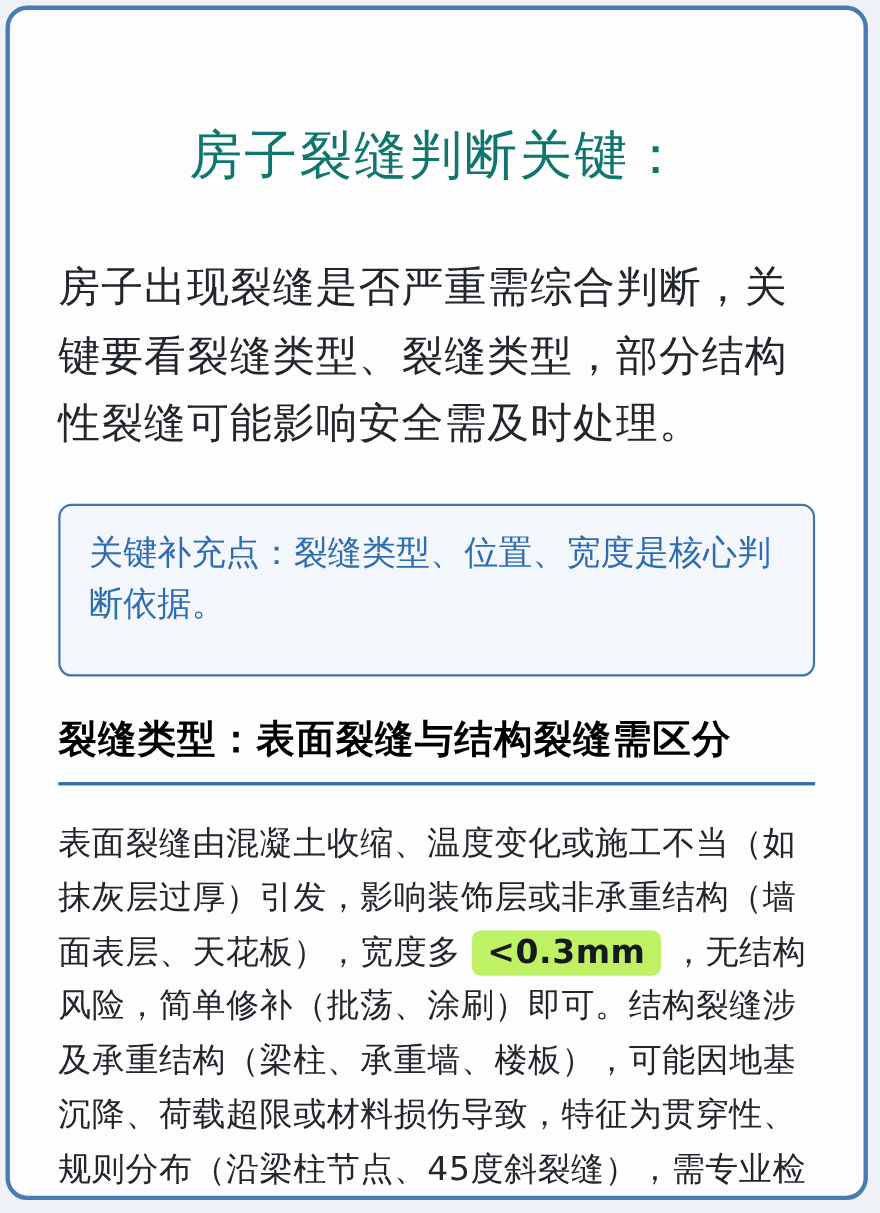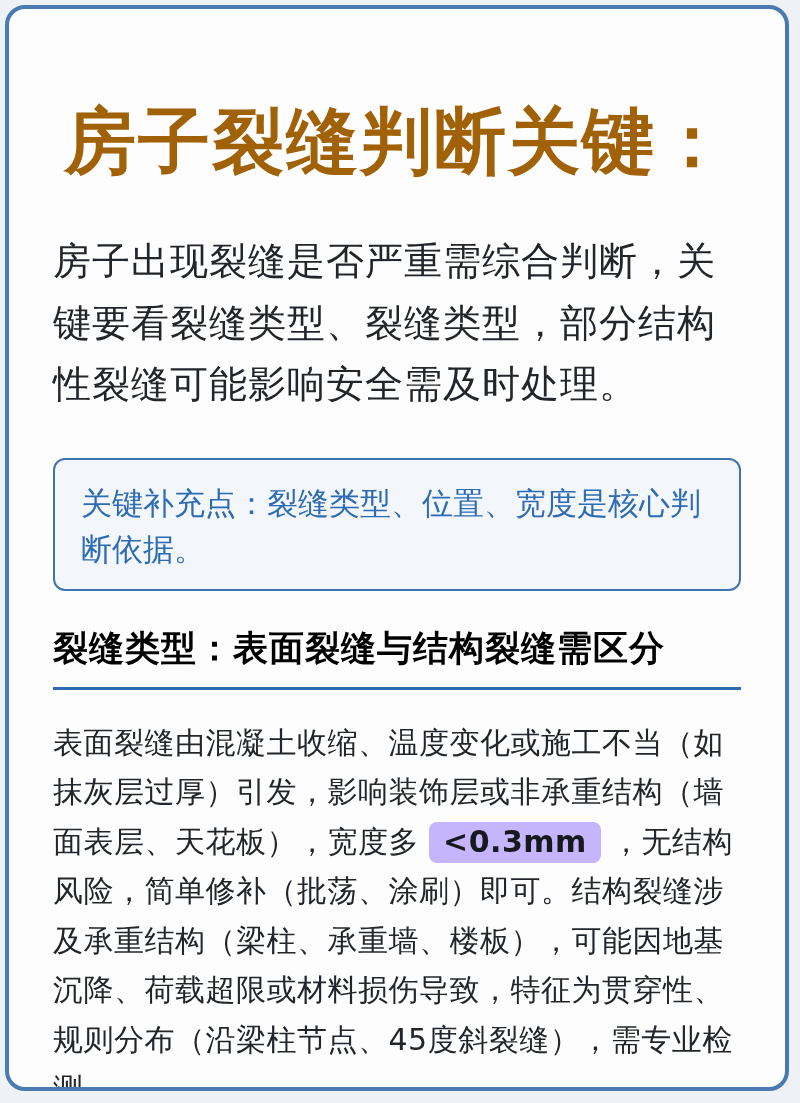--- a/index.html
+++ b/index.html
@@ -19,39 +19,39 @@
     height: 1086px;
     background: #fdfdfe;
     border: 4px solid #4a7ab2;
     border-radius: 20px;
     box-sizing: border-box;
     overflow: hidden;
   }
   .title {
     margin: 86px 30px 0;
     text-align: center;
-    color: #a16207;
-    font-size: 72px;
-    font-weight: 700;
+    color: #0f766e;
+    font-size: 48px;
+    font-weight: 400;
     line-height: 92px;
     letter-spacing: 2px;
   }
   .intro {
     margin: 44px 44px 0;
     color: #22262b;
     font-size: 38px;
     line-height: 1.62;
     letter-spacing: 1px;
   }
   .callout {
     margin: 42px 44px 0;
     background: #f3f6fa;
     border: 2px solid #3f74ad;
     border-radius: 12px;
-    padding: 20px 26px 16px;
+    padding: 20px 26px 40px;
     box-sizing: border-box;
     color: #2d6bb3;
     font-size: 31px;
     line-height: 1.5;
   }
   .section-heading {
     margin: 34px 44px 0;
     padding-bottom: 15px;
     border-bottom: 3px solid #2d6bb3;
     color: #000000;
@@ -61,21 +61,21 @@
   }
   .body-para {
     margin: 28px 44px 0;
     color: #22262b;
     font-size: 30px;
     line-height: 1.65;
     letter-spacing: 0.5px;
   }
   .chip {
     display: inline-block;
-    background: #c4b5fd;
+    background: #bef264;
     border-radius: 8px;
     padding: 0px 14px 2px;
     color: #16191d;
     font-weight: 700;
     line-height: 1.3;
   }
 </style>
 </head>
 <body>
 

